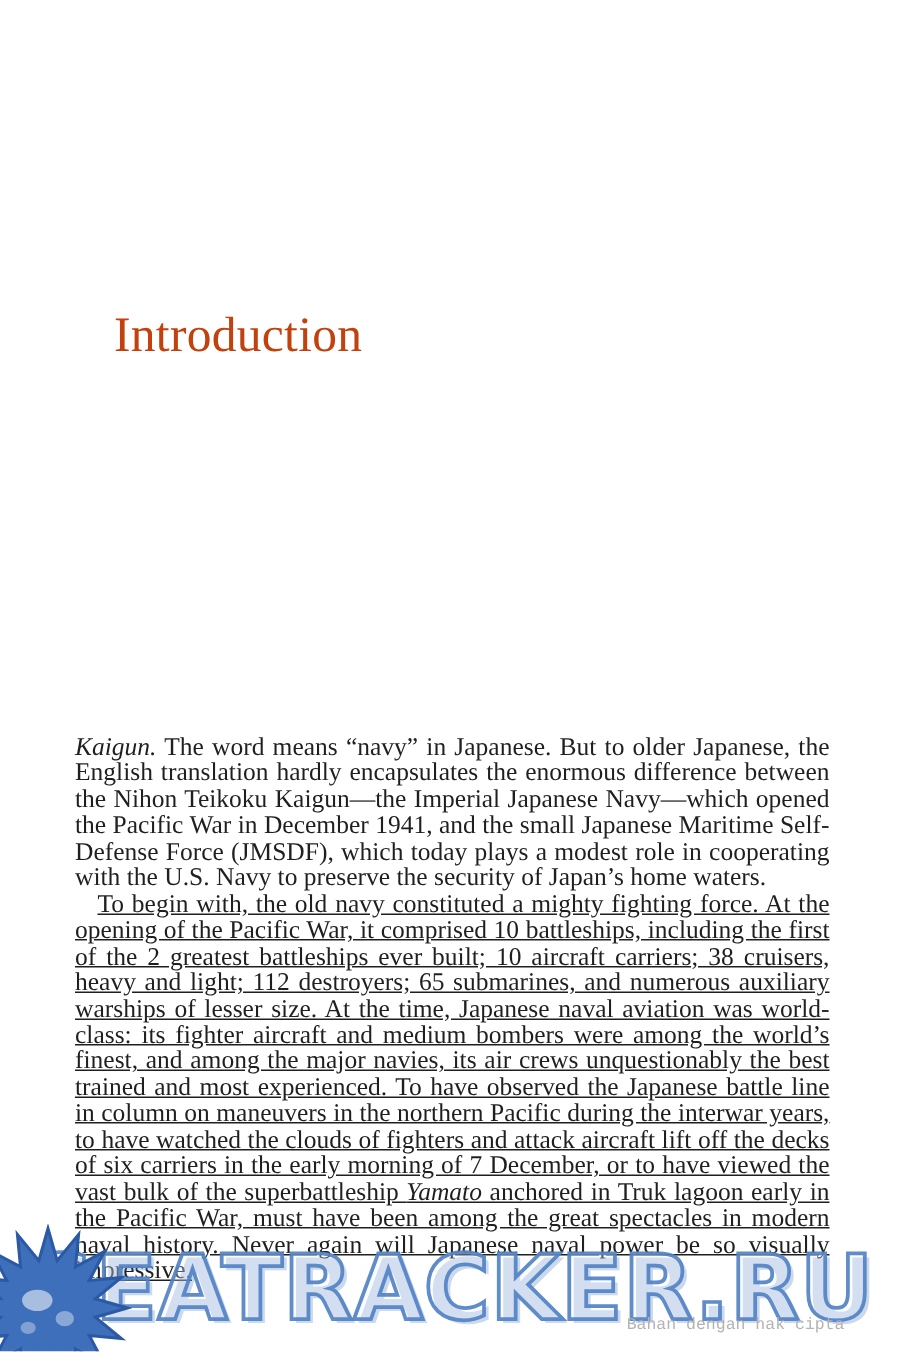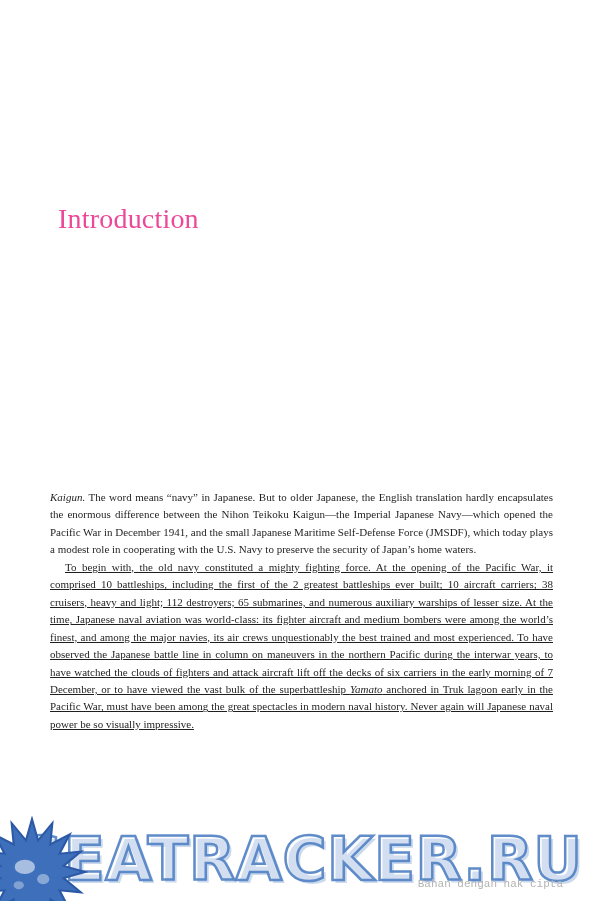--- a/index.html
+++ b/index.html
@@ -10,33 +10,33 @@
   #page {
     position: relative;
     width: 603px;
     height: 901px;
     background: #ffffff;
     overflow: hidden;
     font-family: "Liberation Serif", serif;
   }
   .heading {
     position: absolute;
-    left: 58px;
+    left: 76px;
     top: 184px;
-    font-size: 28px;
+    font-size: 33px;
     font-weight: 400;
     letter-spacing: 0.2px;
-    color: #ec4899;
+    color: #c2410c;
   }
   .text-block {
     position: absolute;
     left: 50px;
     top: 489px;
     width: 503px;
-    font-size: 11px;
+    font-size: 17px;
     line-height: 17.45px;
     color: #1f1f1f;
     text-align: justify;
   }
   .text-block p {
     margin: 0;
     padding: 0;
   }
   .text-block p.indent {
     text-indent: 15px;

